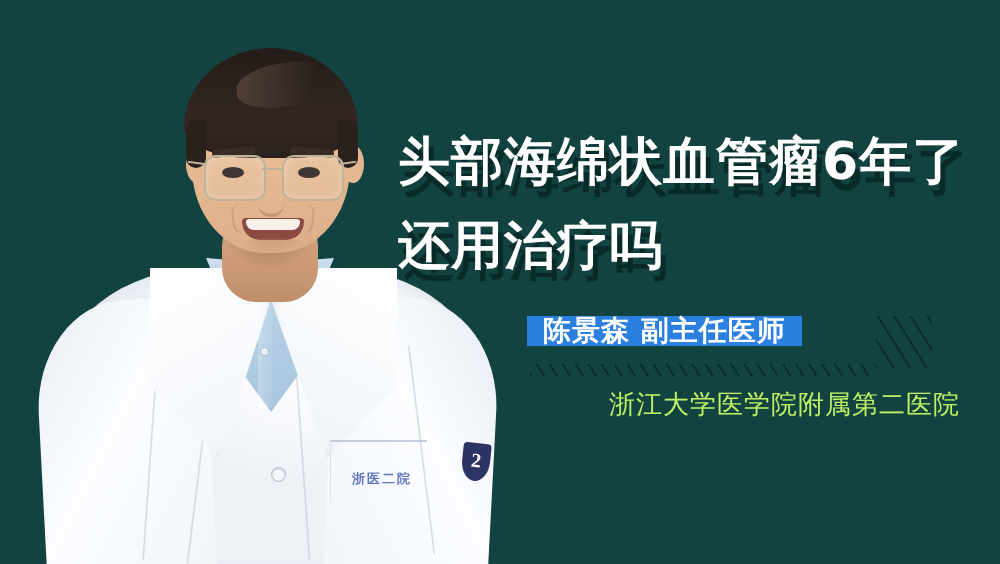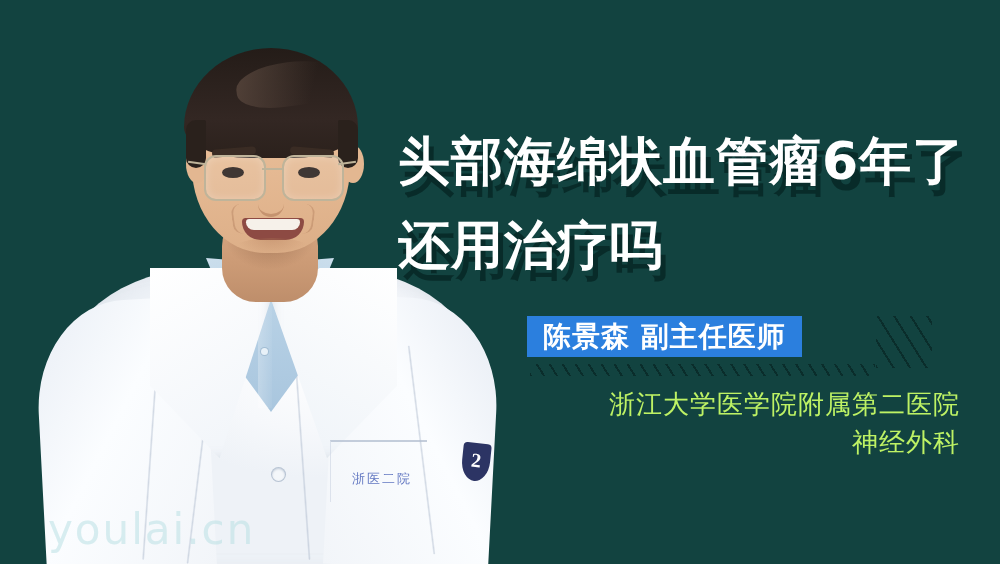--- a/index.html
+++ b/index.html
@@ -172,20 +172,21 @@
   .pocket-text {
     position: absolute;
     left: 352px;
     top: 470px;
     font-size: 13px;
     letter-spacing: 2px;
     color: #4a62b8;
     opacity: 0.85;
     font-family: "DejaVu Sans", sans-serif;
     white-space: nowrap;
+    font-weight: bold;
   }
   .emblem {
     position: absolute;
     left: 462px;
     top: 443px;
     width: 28px;
     height: 38px;
     background: #2c3464;
     border-radius: 4px 4px 14px 14px / 4px 4px 20px 20px;
     transform: rotate(6deg);
@@ -460,21 +461,21 @@
       rgba(10,44,42,0.95) 0px, rgba(10,44,42,0.95) 2px,
       rgba(0,0,0,0) 2px, rgba(0,0,0,0) 11px
     );
   }
 
   
   .doctor-badge {
     position: absolute;
     left: 527px;
     top: 316px;
-    height: 41px;
+    height: 30px;
     padding: 0 16px;
     background: #2b7fde;
     display: flex;
     align-items: center;
     box-sizing: border-box;
   }
   .doctor-badge-text {
     color: #ffffff;
     font-size: 28px;
     font-weight: bold;
@@ -561,32 +562,30 @@
 
     <div class="nose"></div>
     <div class="smile-line-l"></div>
     <div class="smile-line-r"></div>
     <div class="mouth">
       <div class="teeth"></div>
     </div>
     <div class="chin-shadow"></div>
   </div>
 
-  <div class="watermark">youlai.cn</div>
 
   <div class="headline">
     <span>头部海绵状血管瘤6年了</span>
     <span class="l2">还用治疗吗</span>
   </div>
 
   <div class="hatch-right"></div>
   <div class="hatch-bottom"></div>
 
   <div class="doctor-badge">
     <span class="doctor-badge-text">陈景森  副主任医师</span>
   </div>
 
   <div class="hospital">
     <span>浙江大学医学院附属第二医院</span>
-    <span class="dept">神经外科</span>
   </div>
 
 </div>
 
 </body></html>

